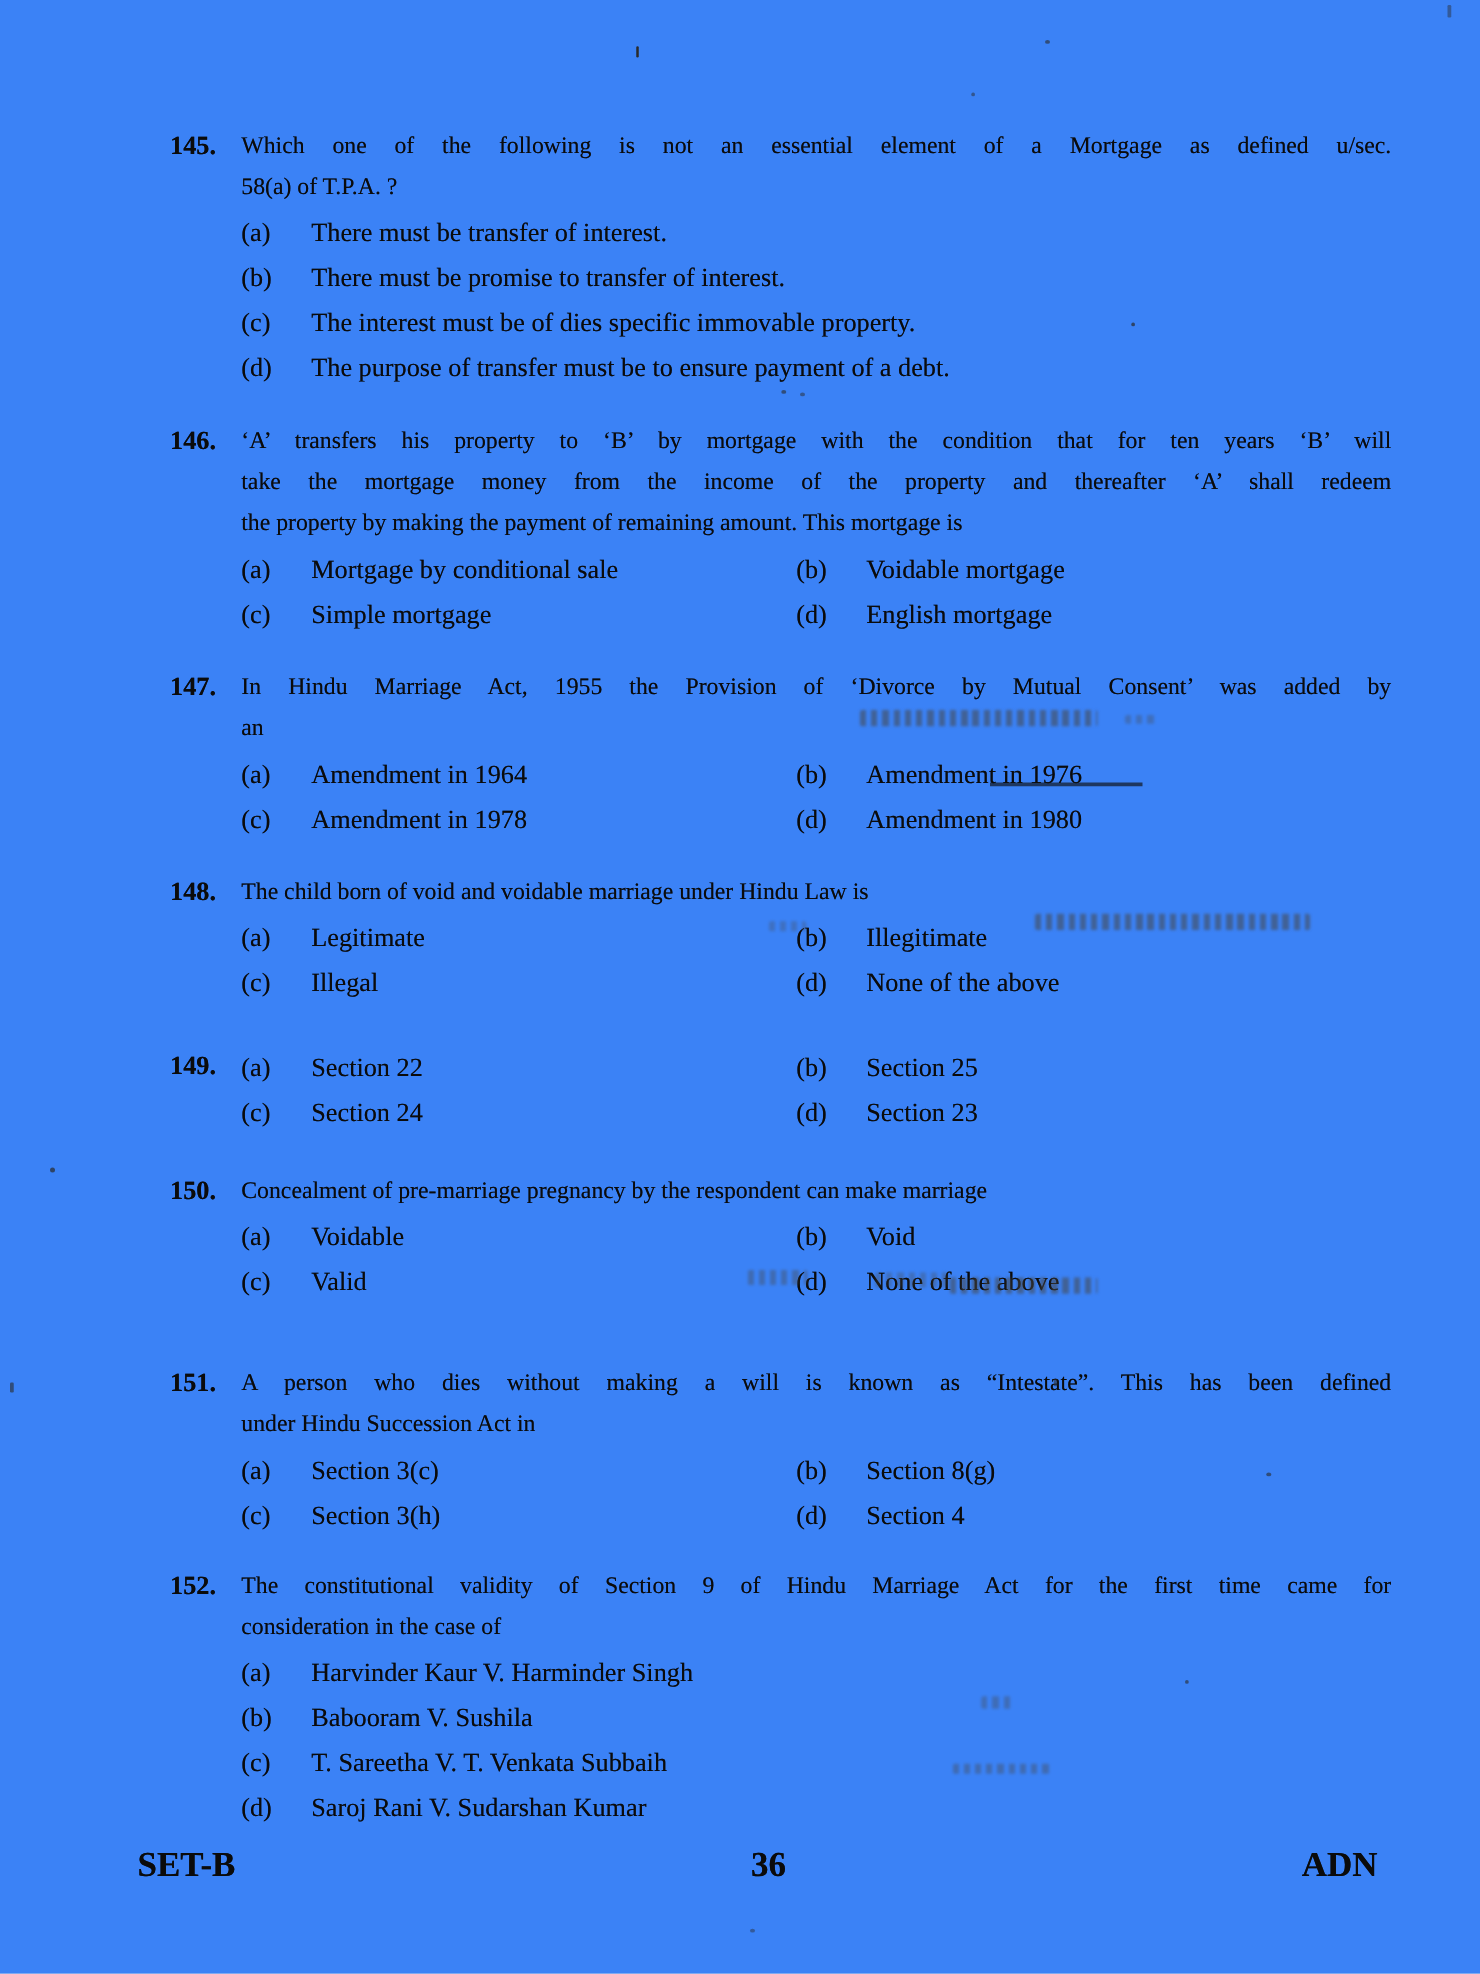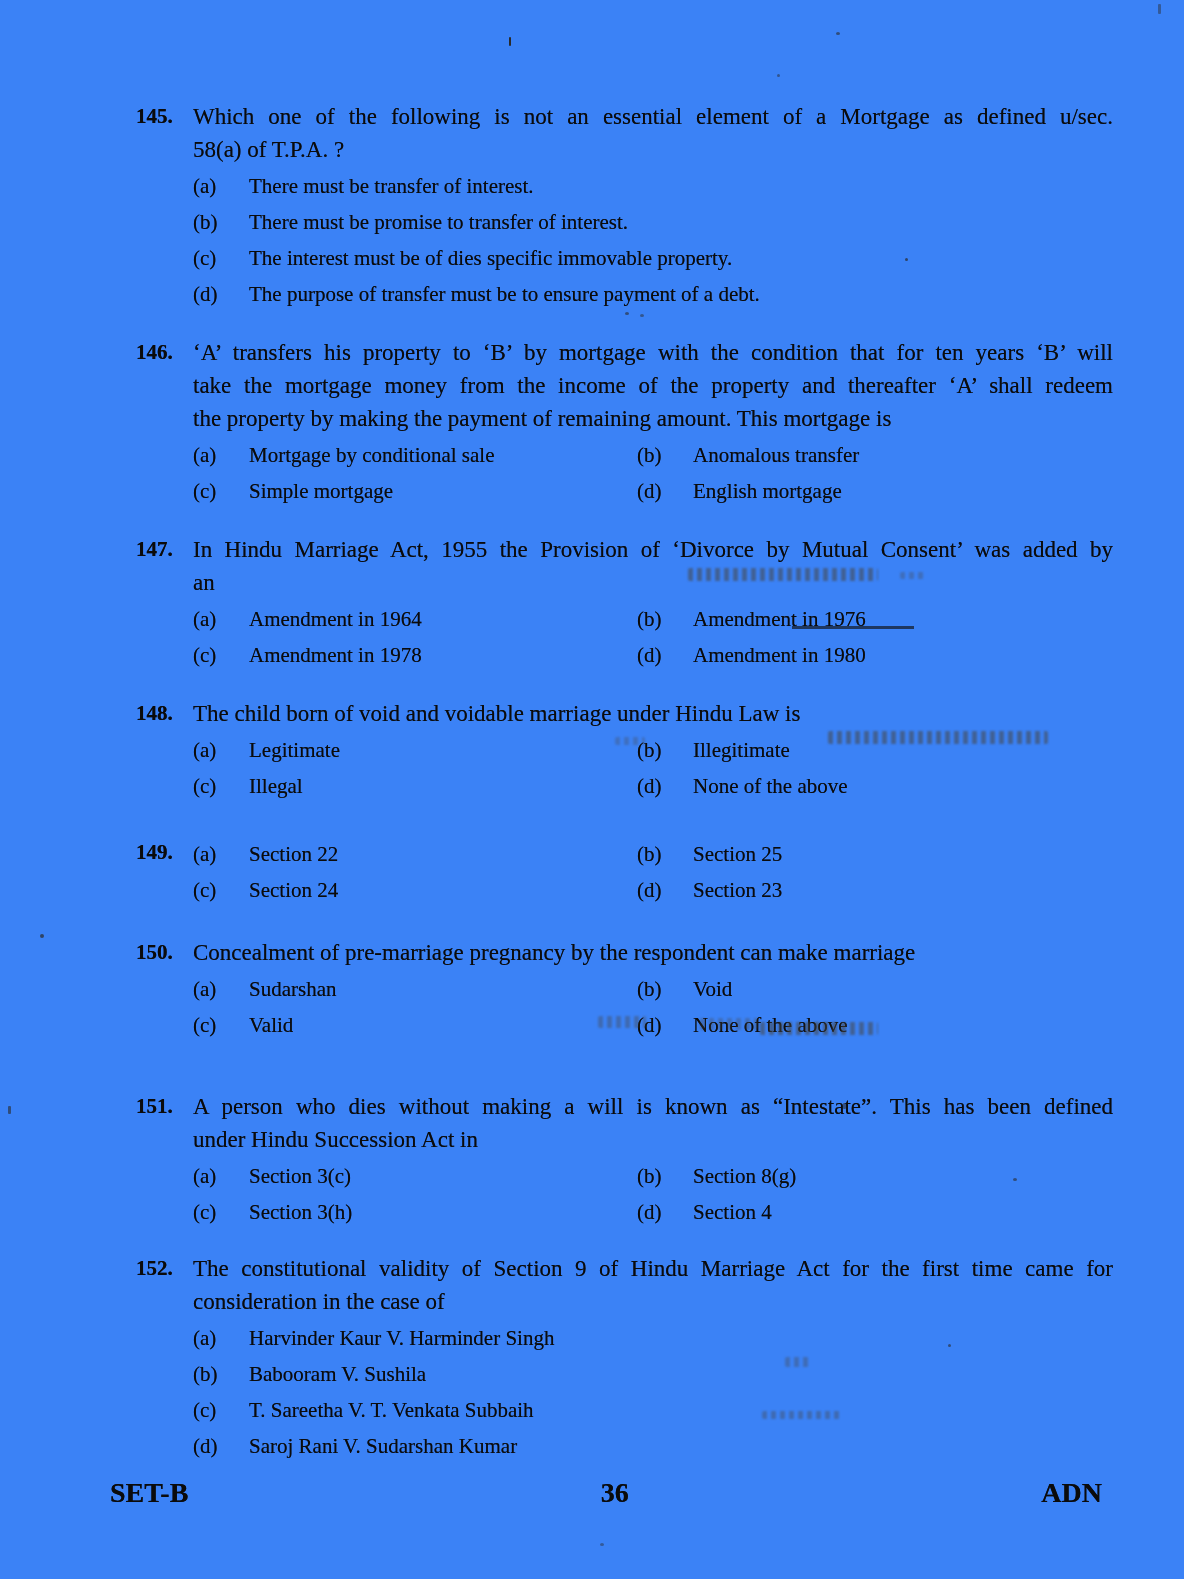--- a/index.html
+++ b/index.html
@@ -18,21 +18,21 @@
     width:920px;
   }
   .question { position:relative; }
   .q-num {
     position:absolute; left:-57px; top:0;
     font-weight:700; font-size:21px; line-height:33px;
     text-shadow:0 0 0.5px rgba(0,0,0,.7);
   }
   .q-text { }
   .q-line {
-    font-size:23px; line-height:33px;
+    font-size:19px; line-height:33px;
     text-shadow:0 0 0.5px rgba(0,0,0,.55);
     white-space:normal;
   }
   .q-line.just { text-align:justify; text-align-last:justify; }
   .options { margin-top:2px; }
   .options.cols2 {
     display:grid;
     grid-template-columns:444px 1fr;
   }
   .option {
@@ -119,21 +119,21 @@
         <div class="q-line just">take the mortgage money from the income of the property and thereafter ‘A’ shall redeem</div>
         <div class="q-line">the property by making the payment of remaining amount. This mortgage is</div>
       </div>
       <div class="options cols2">
         <div class="option">
           <span class="opt-label">(a)</span>
           <span class="opt-text">Mortgage by conditional sale</span>
         </div>
         <div class="option">
           <span class="opt-label">(b)</span>
-          <span class="opt-text">Anomalous transfer</span>
+          <span class="opt-text">Voidable mortgage</span>
         </div>
         <div class="option">
           <span class="opt-label">(c)</span>
           <span class="opt-text">Simple mortgage</span>
         </div>
         <div class="option">
           <span class="opt-label">(d)</span>
           <span class="opt-text">English mortgage</span>
         </div>
       </div>
@@ -213,21 +213,21 @@
     </section>
 
     <section class="question mb20">
       <span class="q-num">150.</span>
       <div class="q-text">
         <div class="q-line">Concealment of pre-marriage pregnancy by the respondent can make marriage</div>
       </div>
       <div class="options cols2">
         <div class="option">
           <span class="opt-label">(a)</span>
-          <span class="opt-text">Sudarshan</span>
+          <span class="opt-text">Voidable</span>
         </div>
         <div class="option">
           <span class="opt-label">(b)</span>
           <span class="opt-text">Void</span>
         </div>
         <div class="option">
           <span class="opt-label">(c)</span>
           <span class="opt-text">Valid</span>
         </div>
         <div class="option">

